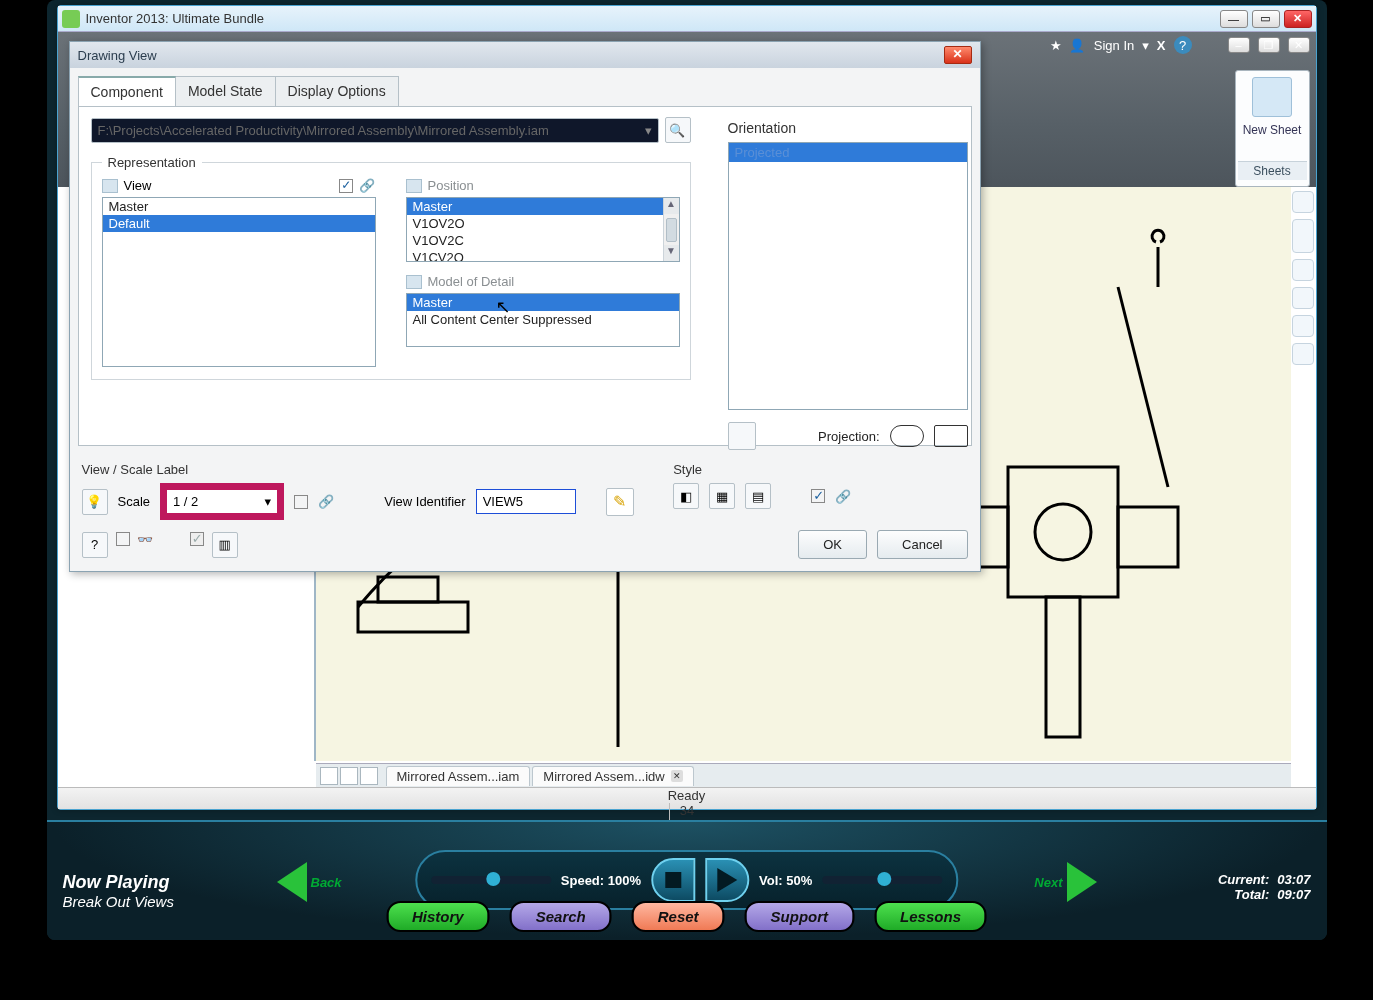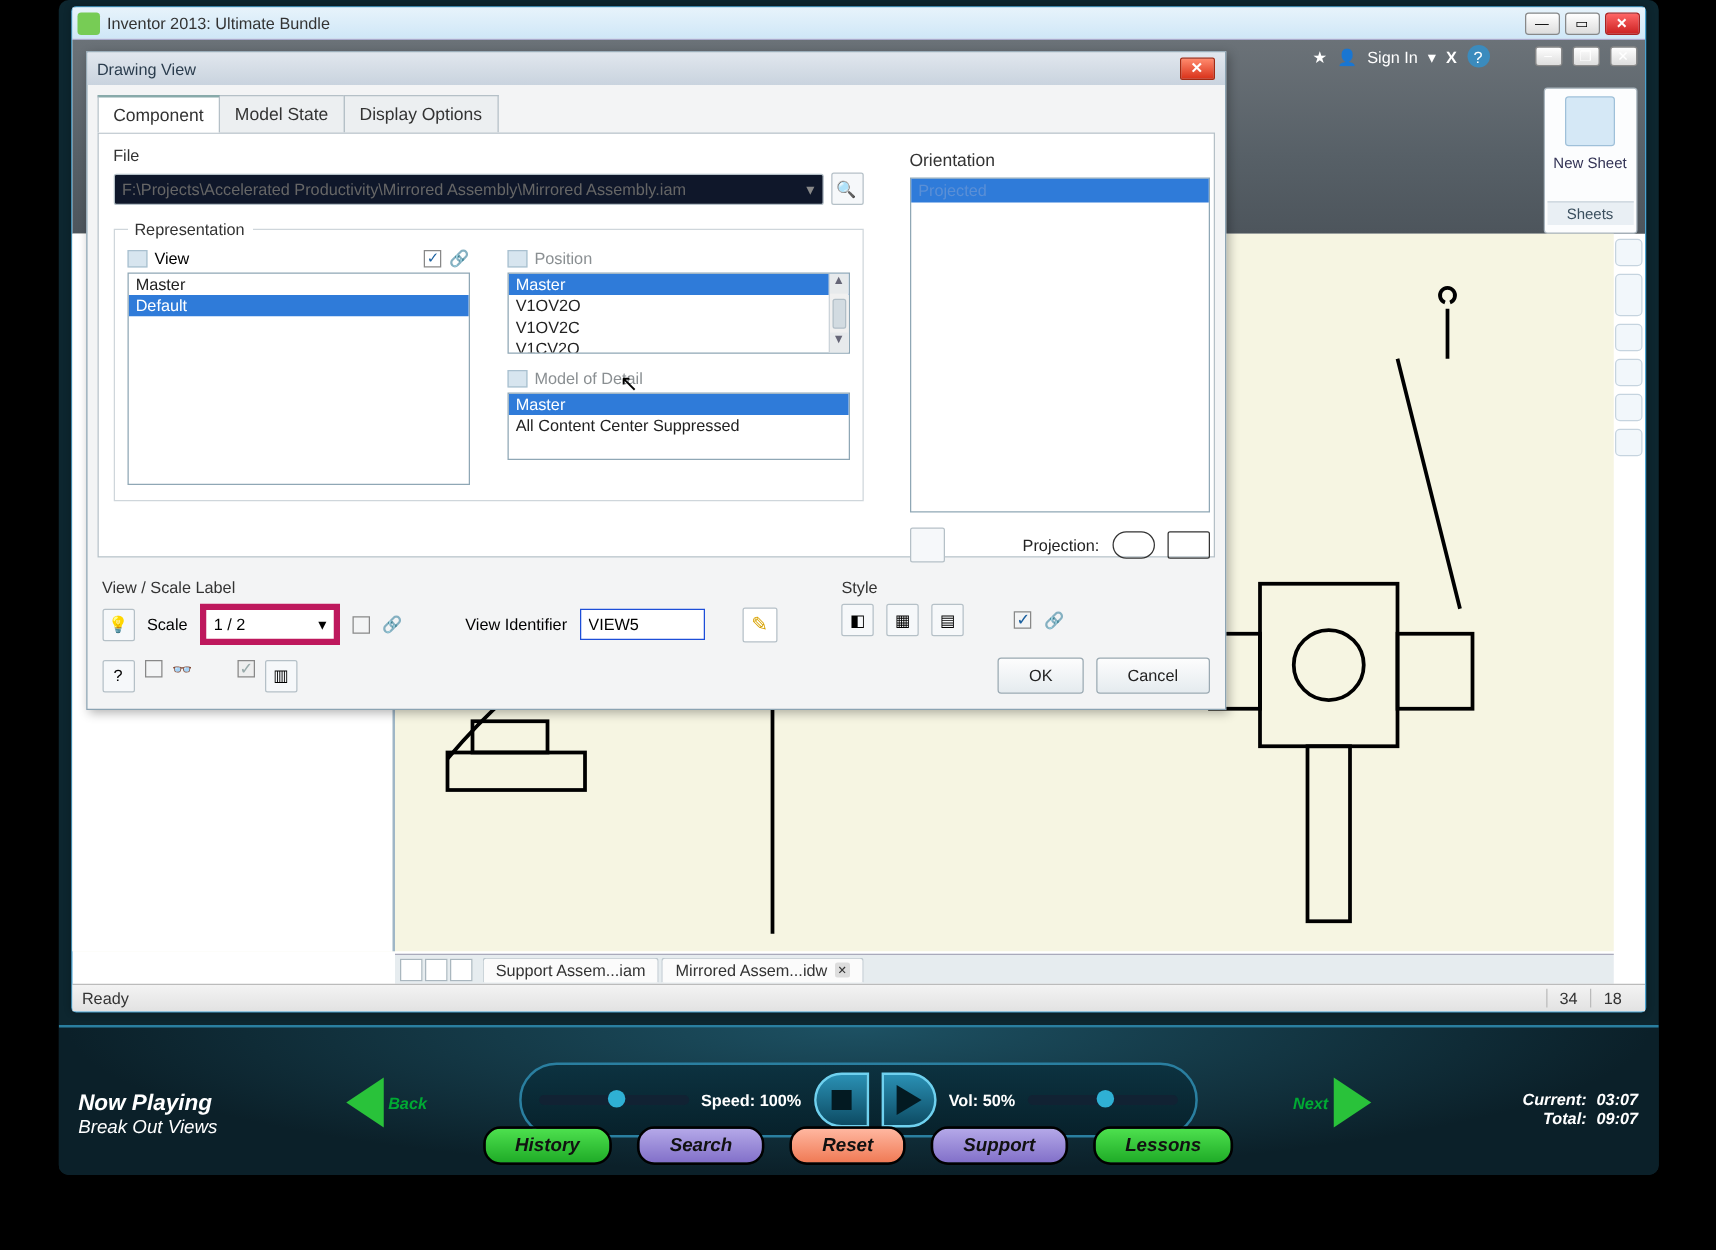--- a/index.html
+++ b/index.html
@@ -22,21 +22,21 @@
 
 .ribbon { position: absolute; top: 26px; left: 0; right: 0; height: 155px; background: linear-gradient(#6b7278,#576067 60%,#4d555c); }
 .ribbon-right { position: absolute; right: 6px; top: 4px; display:flex; align-items:center; gap:8px; color:#fff; }
 .ribbon-body { position:absolute; right: 6px; top: 38px; bottom:0; display:flex; gap:0; }
 .ribbon-panel { background:#fcfdfe; border:1px solid #a9b5be; border-radius:3px; width:75px; display:flex; flex-direction:column; align-items:center; padding:6px 2px; }
 .ribbon-panel .big-icon{ width:40px; height:40px; background:#d5e8f6; border:1px solid #9fc0d9; border-radius:3px; margin-bottom:6px;}
 .ribbon-panel .lbl{ color:#335; font-size:12px; text-align:center;}
 .ribbon-caption{ background:#e9eff4; color:#3b4f5e; font-size:12px; text-align:center; border-top:1px solid #c7d2da; padding:2px 0; margin-top:auto; width:100%;}
 
 
-.statusbar { position: absolute; bottom: 0; left: 0; right: 0; height: 22px; background: linear-gradient(#f3f3f3,#e2e2e2); border-top: 1px solid #bbb; display: flex; align-items: center; padding: 0 8px; color:#333; }
+.statusbar { position: absolute; bottom: 0; left: 0; right: 0; height: 22px; background: linear-gradient(#f3f3f3,#e2e2e2); border-top: 1px solid #bbb; display: flex; align-items: center; padding: 0 8px; color:#333;flex-direction:column; }
 .statusbar .spacer { flex:1; }
 .statusbar .cell { border-left:1px solid #bbb; padding:0 10px; }
 
 
 .canvas { position:absolute; left:0; right:25px; top:181px; bottom:48px; background:#f6f5e2; }
 .browser-pane { position:absolute; left:0; top:181px; bottom:48px; width:258px; background:#fff; border-right:2px solid #9fb6c6;}
 .nav-tools { position:absolute; right:2px; top:185px; width:22px; display:flex; flex-direction:column; gap:6px; }
 .nav-tools .t { width:22px; height:22px; border:1px solid #c6d4df; border-radius:4px; background:#f2f7fb; }
 
 
@@ -89,21 +89,21 @@
 .orientation-box .olist .item.sel{ background:#2f7bd9; color:#5a8fd6; }
 .proj-row{ display:flex; align-items:center; gap:10px; margin-top:12px;}
 .proj-row .cube{ width:28px; height:28px; border:1px solid #b5c0c7; background:#f6f8fa; border-radius:2px;}
 .proj-row .txt{ flex:1; text-align:right; color:#222;}
 .proj-row .sym{ width:34px; height:22px; border:1px solid #333; border-radius:11px; }
 
 .lower{ display:flex; gap:3px; padding:8px 12px 0; }
 .panel{ flex:1; border:0; }
 .panel .plab{ color:#333; margin-bottom:6px;}
 .row{ display:flex; align-items:center; gap:10px; }
-.scale-combo{ border:5px solid #be185d; width:112px; padding:4px 6px; display:flex; justify-content:space-between; background:#fff;}
+.scale-combo{ border:7px solid #be185d; width:124px; padding:4px 6px; display:flex; justify-content:space-between; background:#fff;}
 .txt-input{ border:1px solid #1d4ed8; padding:4px 6px; width:100px; background:#fff;}
 .pencil{ width:28px; height:28px; border:1px solid #b5c0c7; border-radius:2px; background:#fff; display:flex; align-items:center; justify-content:center; color:#d8a200; font-size:16px;}
 
 .dlg-footer{ display:flex; align-items:center; padding:10px 12px 12px; gap:10px;}
 .dlg-footer .left-tools{ display:flex; gap:8px;}
 .dlg-footer .spacer{flex:1;}
 .dlg-btn{ border:1px solid #9aa9b2; background:linear-gradient(#fdfdfd,#e5ebef); padding:6px 24px; border-radius:3px; color:#222;}
 
 
 .cursor{ position:absolute; left:426px; top:254px; font-size:18px; color:#000; pointer-events:none;}
@@ -209,21 +209,21 @@
       <div class="t"></div>
     </div>
 
     <div class="doc-tabs">
       <div class="doc-bits">
         <div class="b"></div>
         <div class="b"></div>
         <div class="b"></div>
       </div>
       <div class="doc-tab">
-          <span>Support Assem...iam</span>
+          <span>Mirrored Assem...iam</span>
         </div>
       <div class="doc-tab">
           <span>Mirrored Assem...idw</span>
           <span class="x">✕</span>
         </div>
     </div>
 
     <div class="statusbar">
       <span>Ready</span>
       <span class="spacer"></span>
@@ -237,21 +237,20 @@
         <span class="sp"></span>
         <span class="close">✕</span>
       </div>
       <div class="tabs">
         <div class="tab active">Component</div>
         <div class="tab">Model State</div>
         <div class="tab">Display Options</div>
       </div>
       <div class="tab-body" style="position:relative; min-height:340px;">
         <div style="width:600px;">
-          <div class="grp-label">File</div>
           <div class="file-row">
             <div class="dropdown">
               <span>F:\Projects\Accelerated Productivity\Mirrored Assembly\Mirrored Assembly.iam</span>
               <span class="chev">▾</span>
             </div>
             <div class="icon-btn">
                 <span>🔍</span>
               </div>
           </div>
 

